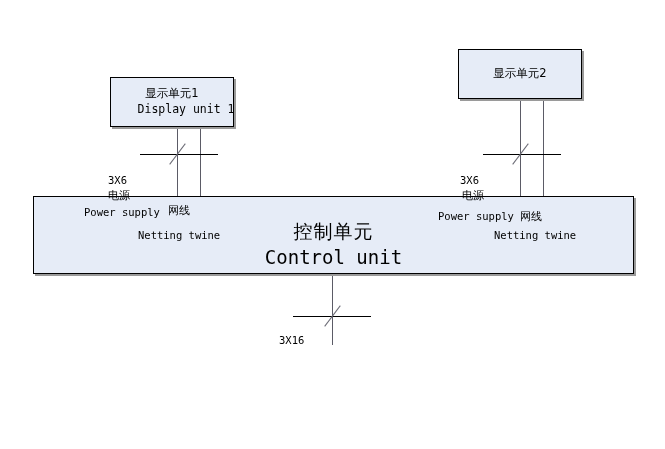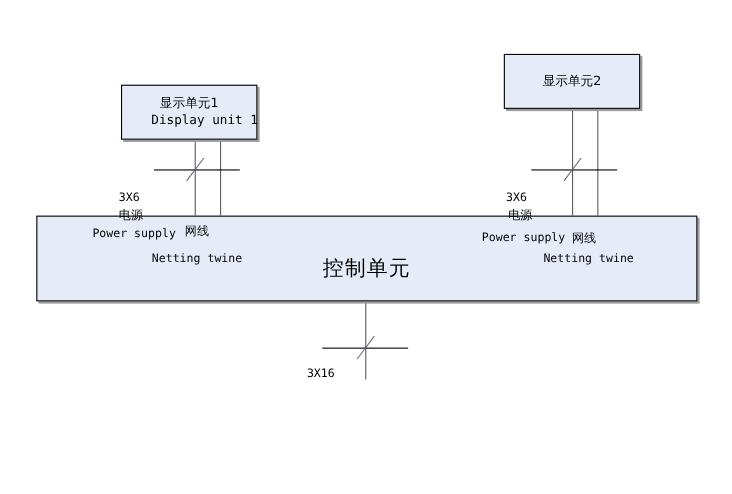--- a/index.html
+++ b/index.html
@@ -143,20 +143,21 @@
     <div class="cn">显示单元1</div>
     <div class="en">Display unit 1</div>
   </div>
 
   <div class="node" id="display-unit-2">
     <div class="cn">显示单元2</div>
   </div>
 
   <div class="node" id="control-unit">
     <div class="cn">控制单元</div>
+    <div class="en">Control unit</div>
   </div>
 
 
   <div class="lbl mono" id="lbl-3x6-left">3X6</div>
   <div class="lbl cn" id="lbl-dianyuan-left">电源</div>
   <div class="lbl mono" id="lbl-powersupply-left">Power supply</div>
   <div class="lbl cn" id="lbl-wangxian-left">网线</div>
   <div class="lbl mono" id="lbl-netting-left">Netting twine</div>
 
   <div class="lbl mono" id="lbl-3x6-right">3X6</div>

